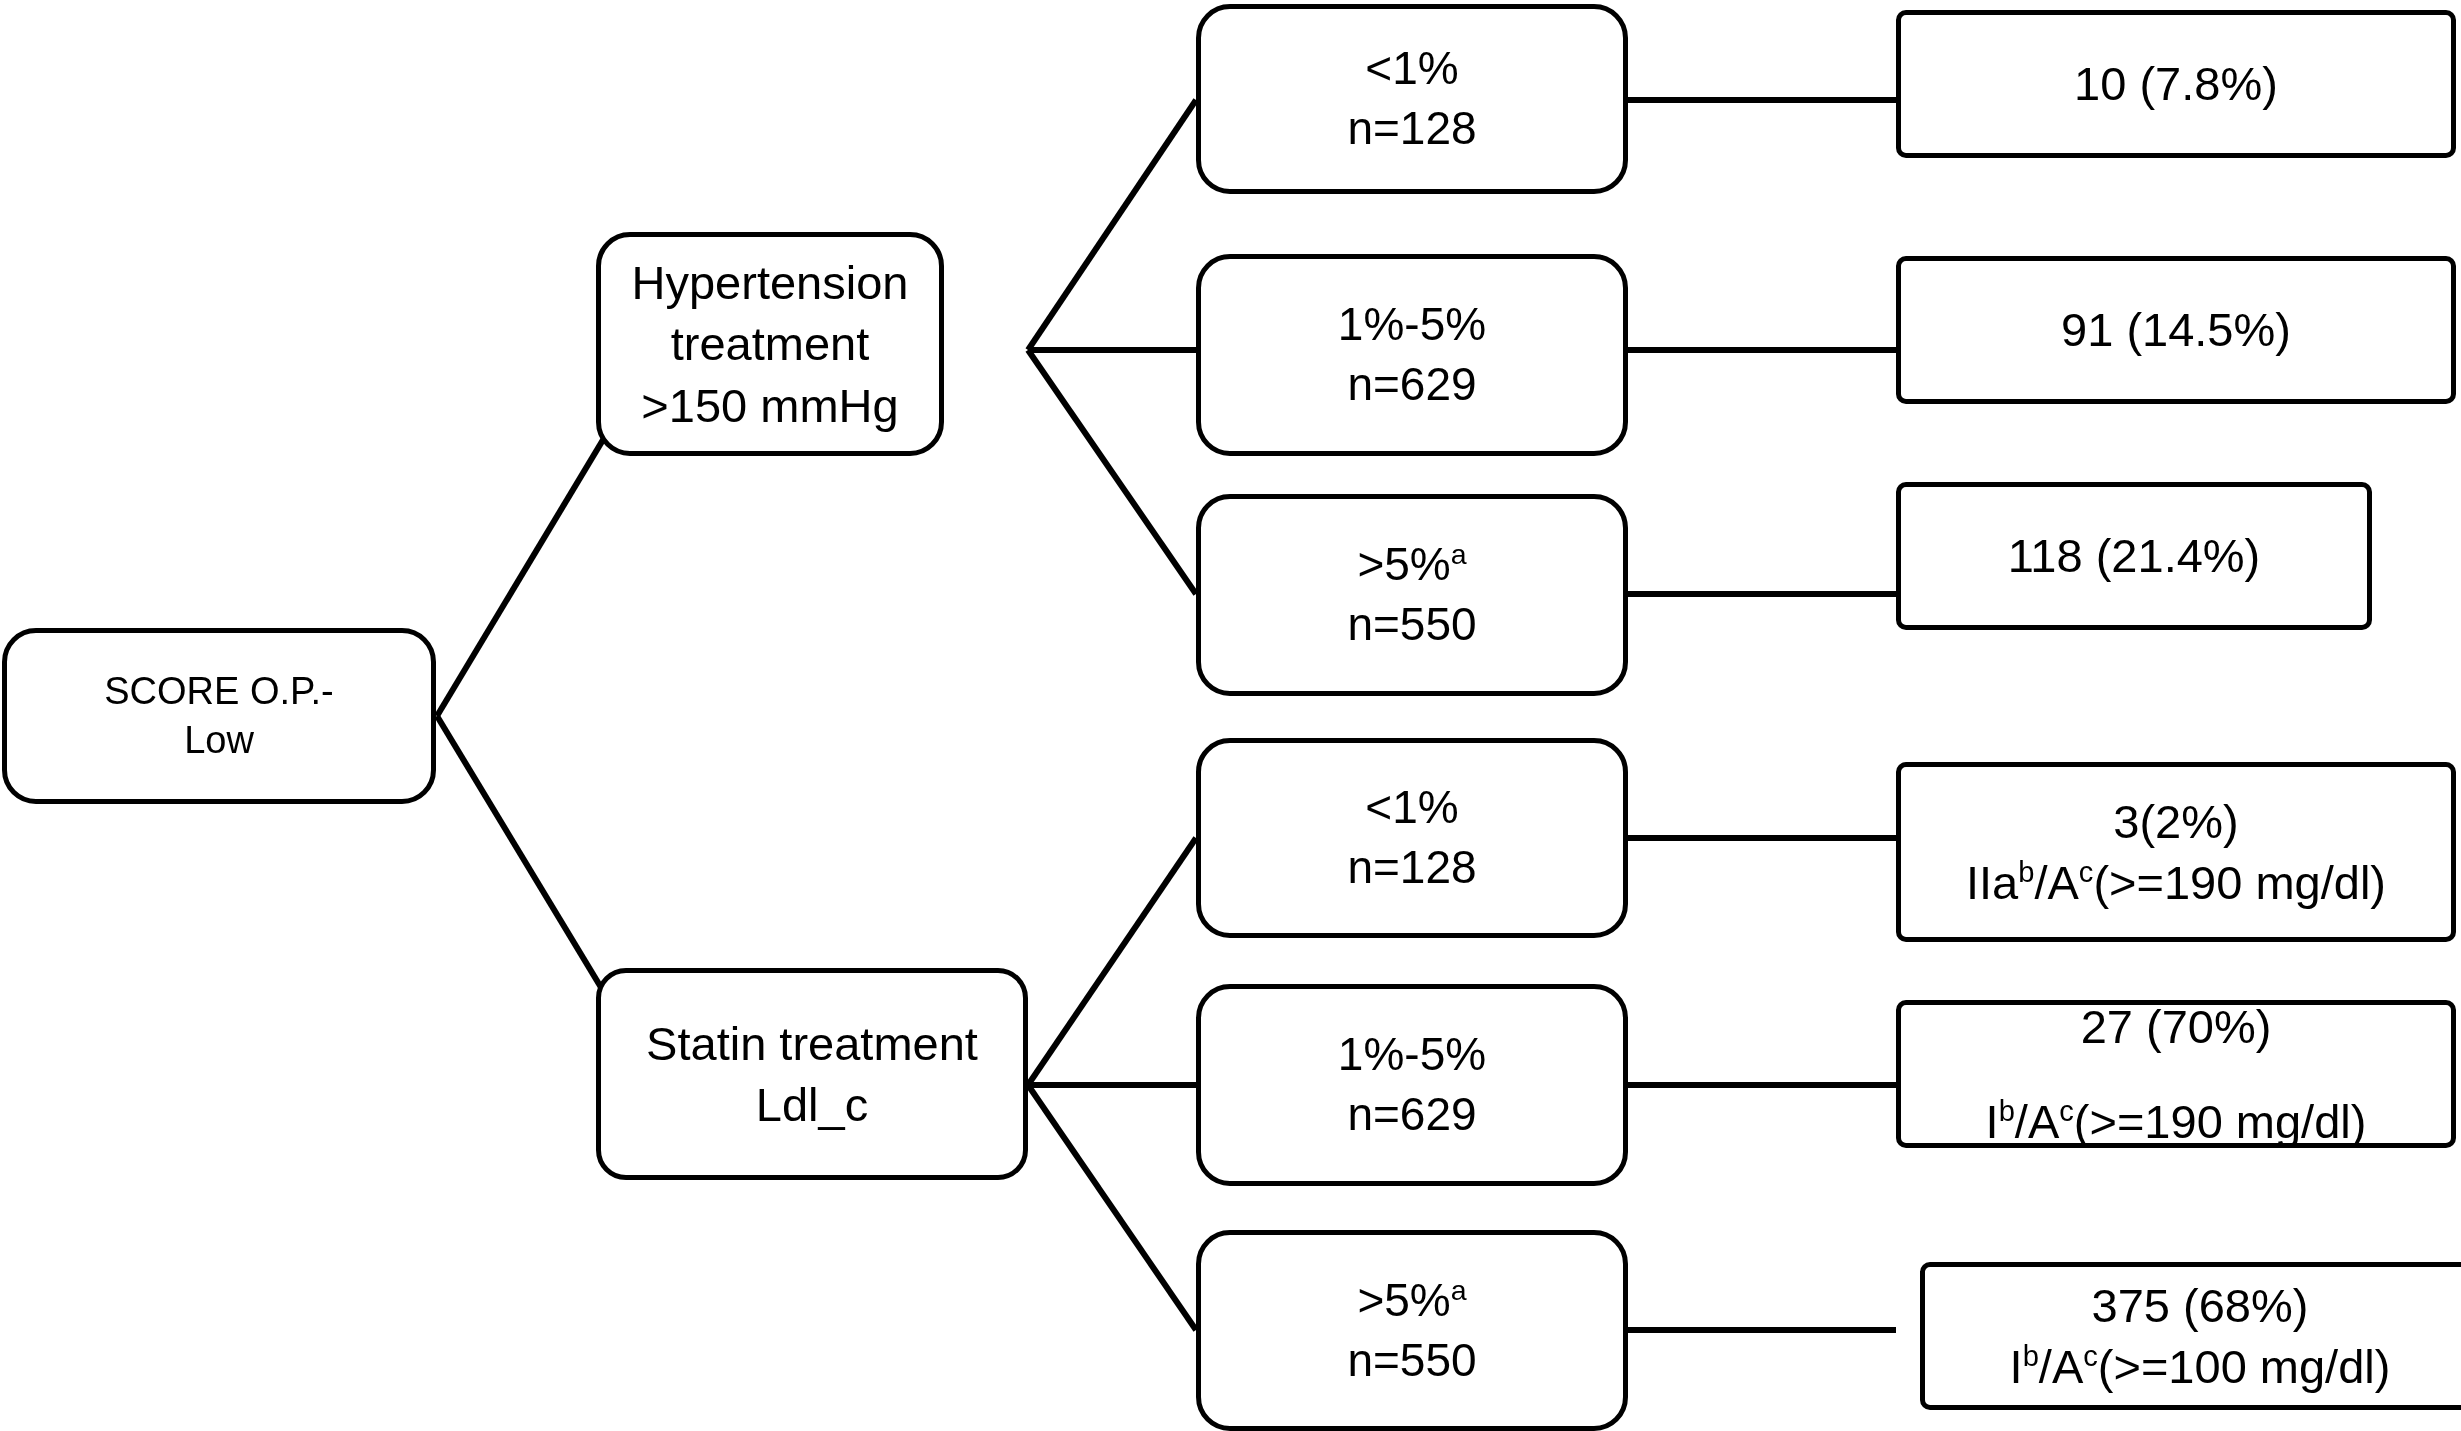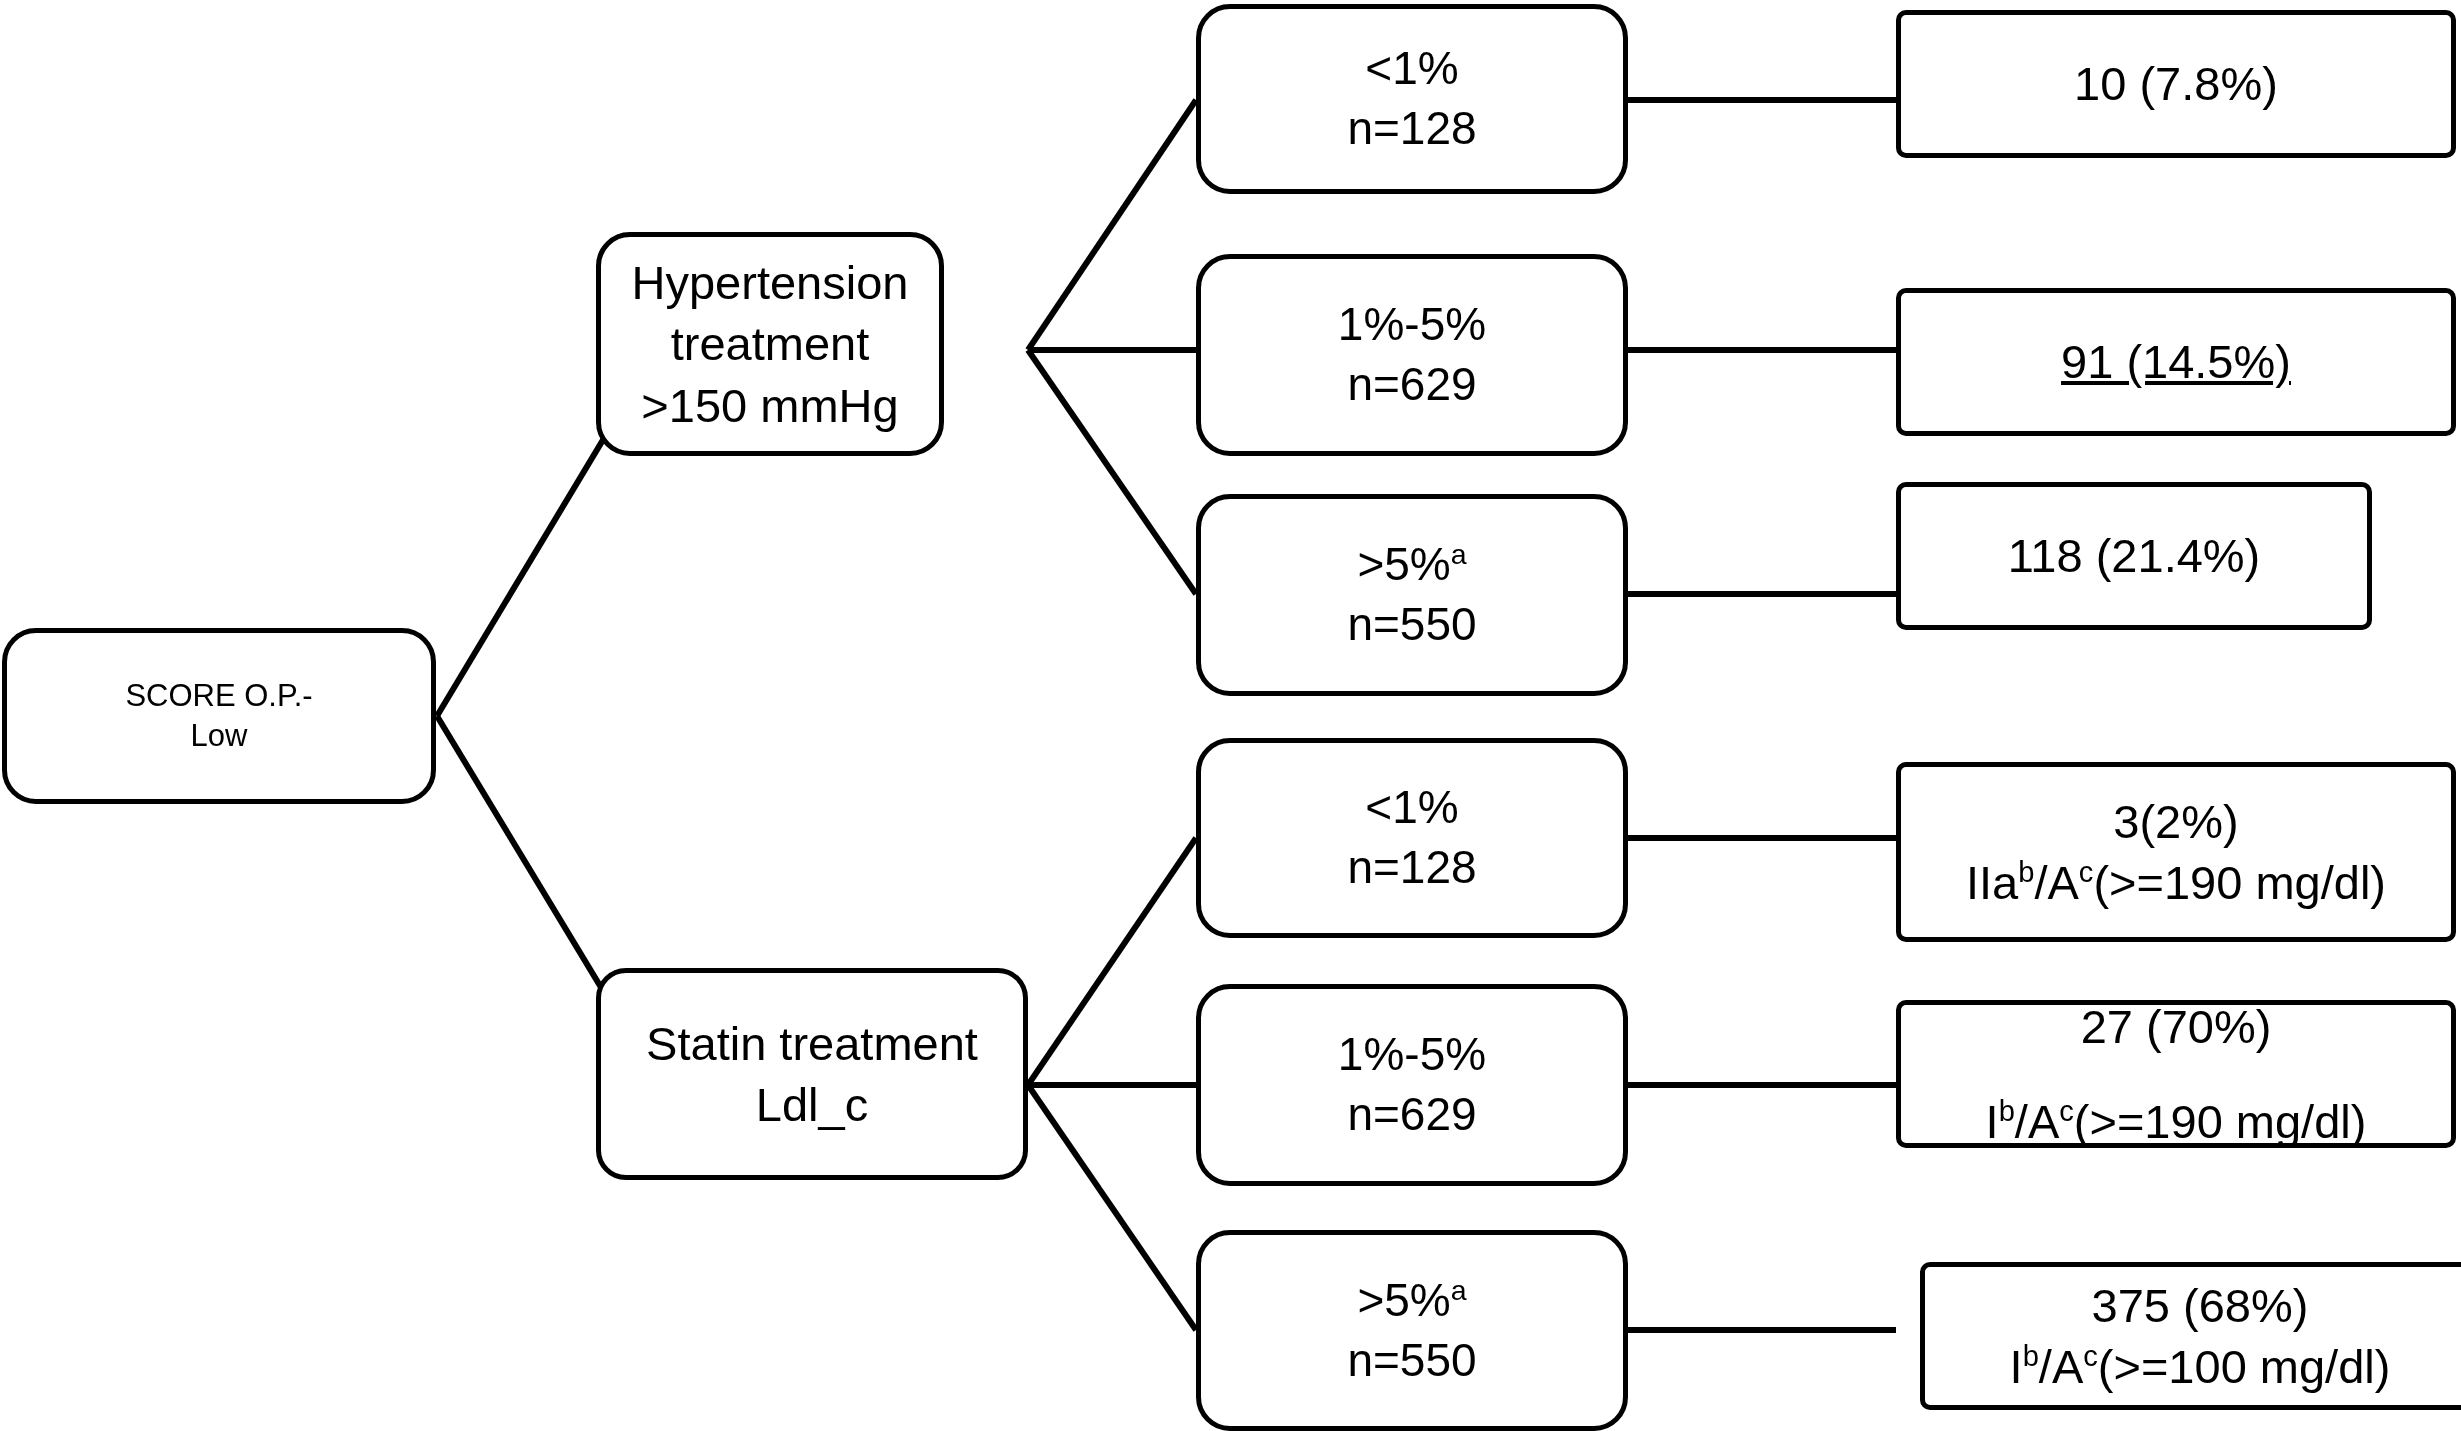--- a/index.html
+++ b/index.html
@@ -34,21 +34,21 @@
     text-align: center;
     color: #000000;
     line-height: 1.30;
     z-index: 2;
   }
   .node.rounded { border-radius: 34px; }
   .node.rect { border-radius: 10px; }
   .node .line { display: block; white-space: pre; }
   .ln1 { font-size: 46px; }
   .ln2 { font-size: 46px; }
-  .root .line { font-size: 31px; }
+  .root .line { font-size: 38px; }
   .stage2 .line { font-size: 47px; }
   .result .line { font-size: 47px; }
   sup {
     font-size: 0.62em;
     vertical-align: super;
     line-height: 0;
   }
 </style>
 </head>
 <body>
@@ -121,21 +121,21 @@
 
   <div class="node rounded risk" style="left:1196px; top:1230px; width:432px; height:201px;">
     <span class="line ln1"><span>&gt;5%</span><sup>a</sup></span>
     <span class="line ln2">n=550</span>
   </div>
 
   <div class="node rect result" style="left:1896px; top:10px; width:560px; height:148px;">
     <span class="line">10 (7.8%)</span>
   </div>
 
-  <div class="node rect result" style="left:1896px; top:288px; width:560px; height:148px;text-decoration:underline;">
+  <div class="node rect result" style="left:1896px; top:256px; width:560px; height:148px;">
     <span class="line">91 (14.5%)</span>
   </div>
 
   <div class="node rect result" style="left:1896px; top:482px; width:476px; height:148px;">
     <span class="line">118 (21.4%)</span>
   </div>
 
   <div class="node rect result" style="left:1896px; top:762px; width:560px; height:180px;">
     <span class="line">3(2%)</span>
     <span class="line"><span>IIa</span><sup>b</sup><span>/A</span><sup>c</sup><span>(&gt;=190 mg/dl)</span></span>

